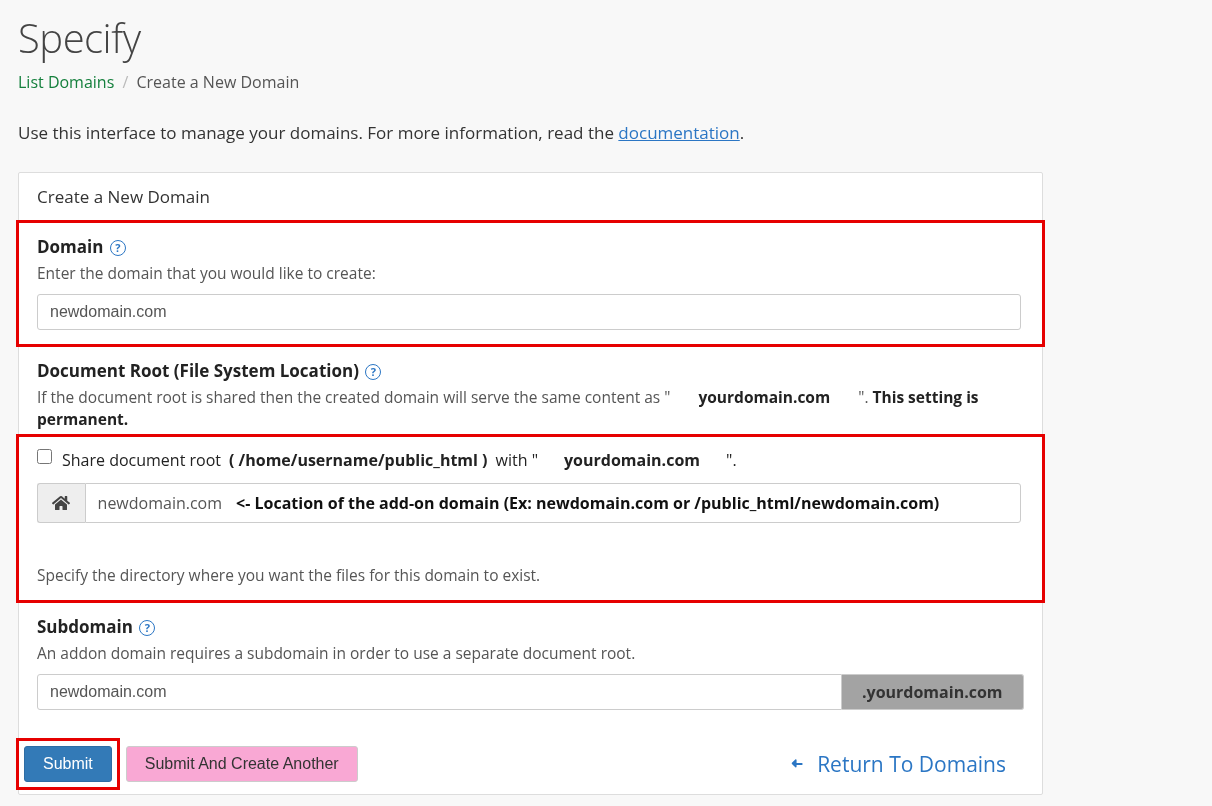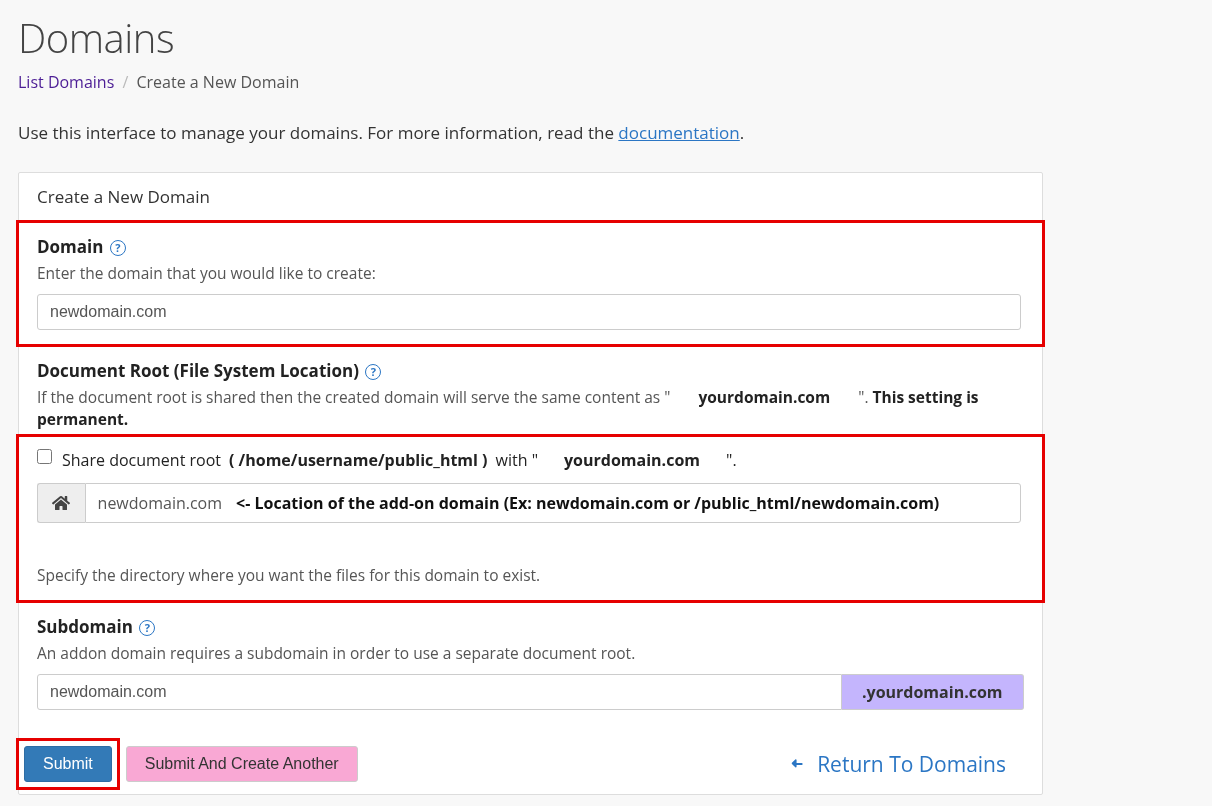--- a/index.html
+++ b/index.html
@@ -20,21 +20,21 @@
     color: #444;
     margin: 10px 0 6px 0;
     letter-spacing: -0.5px;
   }
   .breadcrumb {
     font-size: 16px;
     color: #555;
     margin-bottom: 28px;
   }
   .breadcrumb a {
-    color: #4c1d95;
+    color: #15803d;
     text-decoration: none;
   }
   .breadcrumb .sep {
     color: #bbb;
     margin: 0 4px;
   }
   .intro {
     font-size: 17px;
     color: #333;
     margin-bottom: 28px;
@@ -166,21 +166,21 @@
     width: 100%;
   }
   .subdomain-row .text-input {
     border-radius: 3px 0 0 3px;
   }
   .subdomain-suffix {
     width: 225px;
     border: 1px solid #ccc;
     border-left: none;
     border-radius: 0 3px 3px 0;
-    background: #c4b5fd;
+    background: #a3a3a3;
     display: flex;
     align-items: center;
     justify-content: center;
     font-size: 16px;
     color: #333;
     font-weight: 700;
   }
   .footer-row {
     display: flex;
     align-items: center;
@@ -226,21 +226,21 @@
     gap: 12px;
     margin-right: 22px;
   }
   .return-link svg { fill: #2b76c4; }
   .home-icon svg { fill: #444; }
 </style>
 </head>
 <body>
 
 <div class="container">
-  <h1>Domains</h1>
+  <h1>Specify</h1>
 
   <div class="breadcrumb">
     <a href="#">List Domains</a>
     <span class="sep">/</span>
     <span>Create a New Domain</span>
   </div>
 
   <div class="intro">
     <span>Use this interface to manage your domains. For more information, read the </span><a href="#">documentation</a><span>.</span>
   </div>

